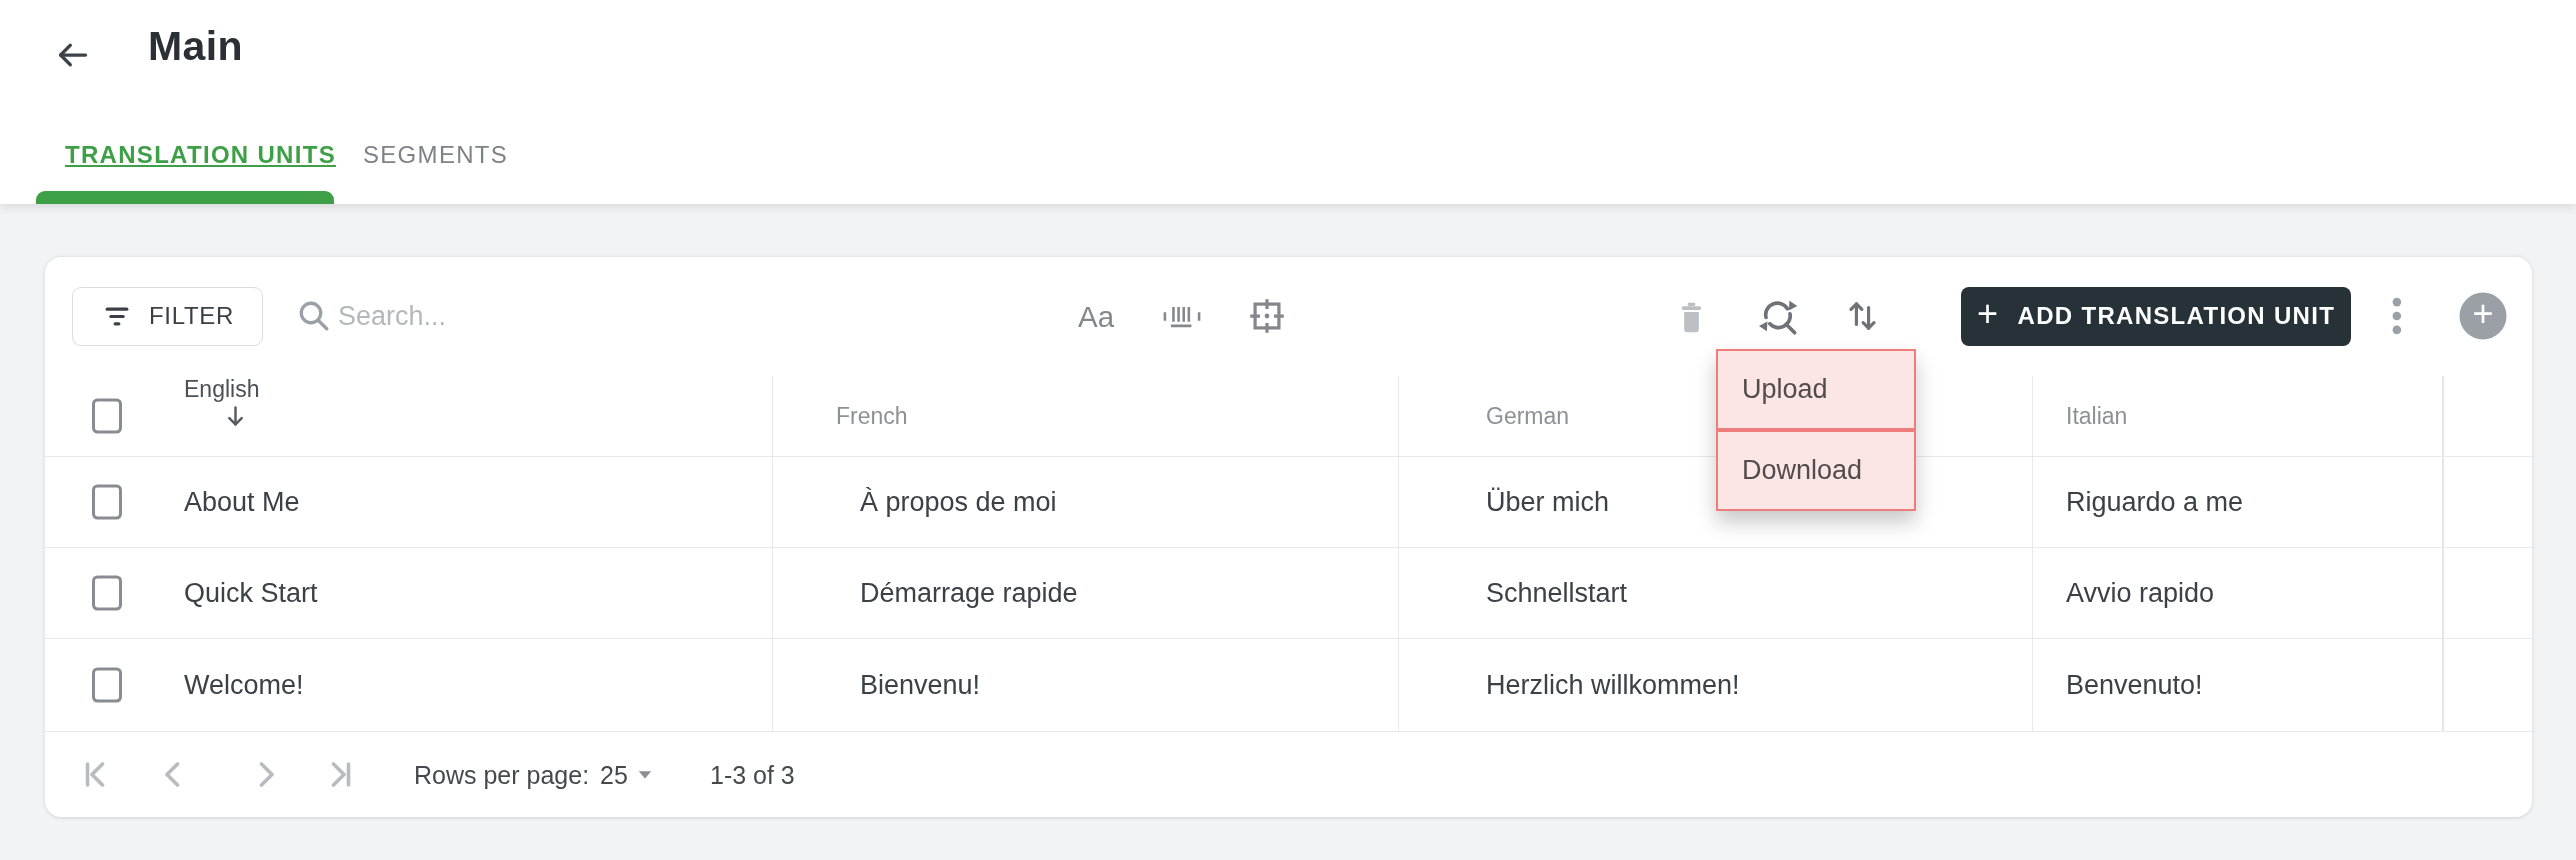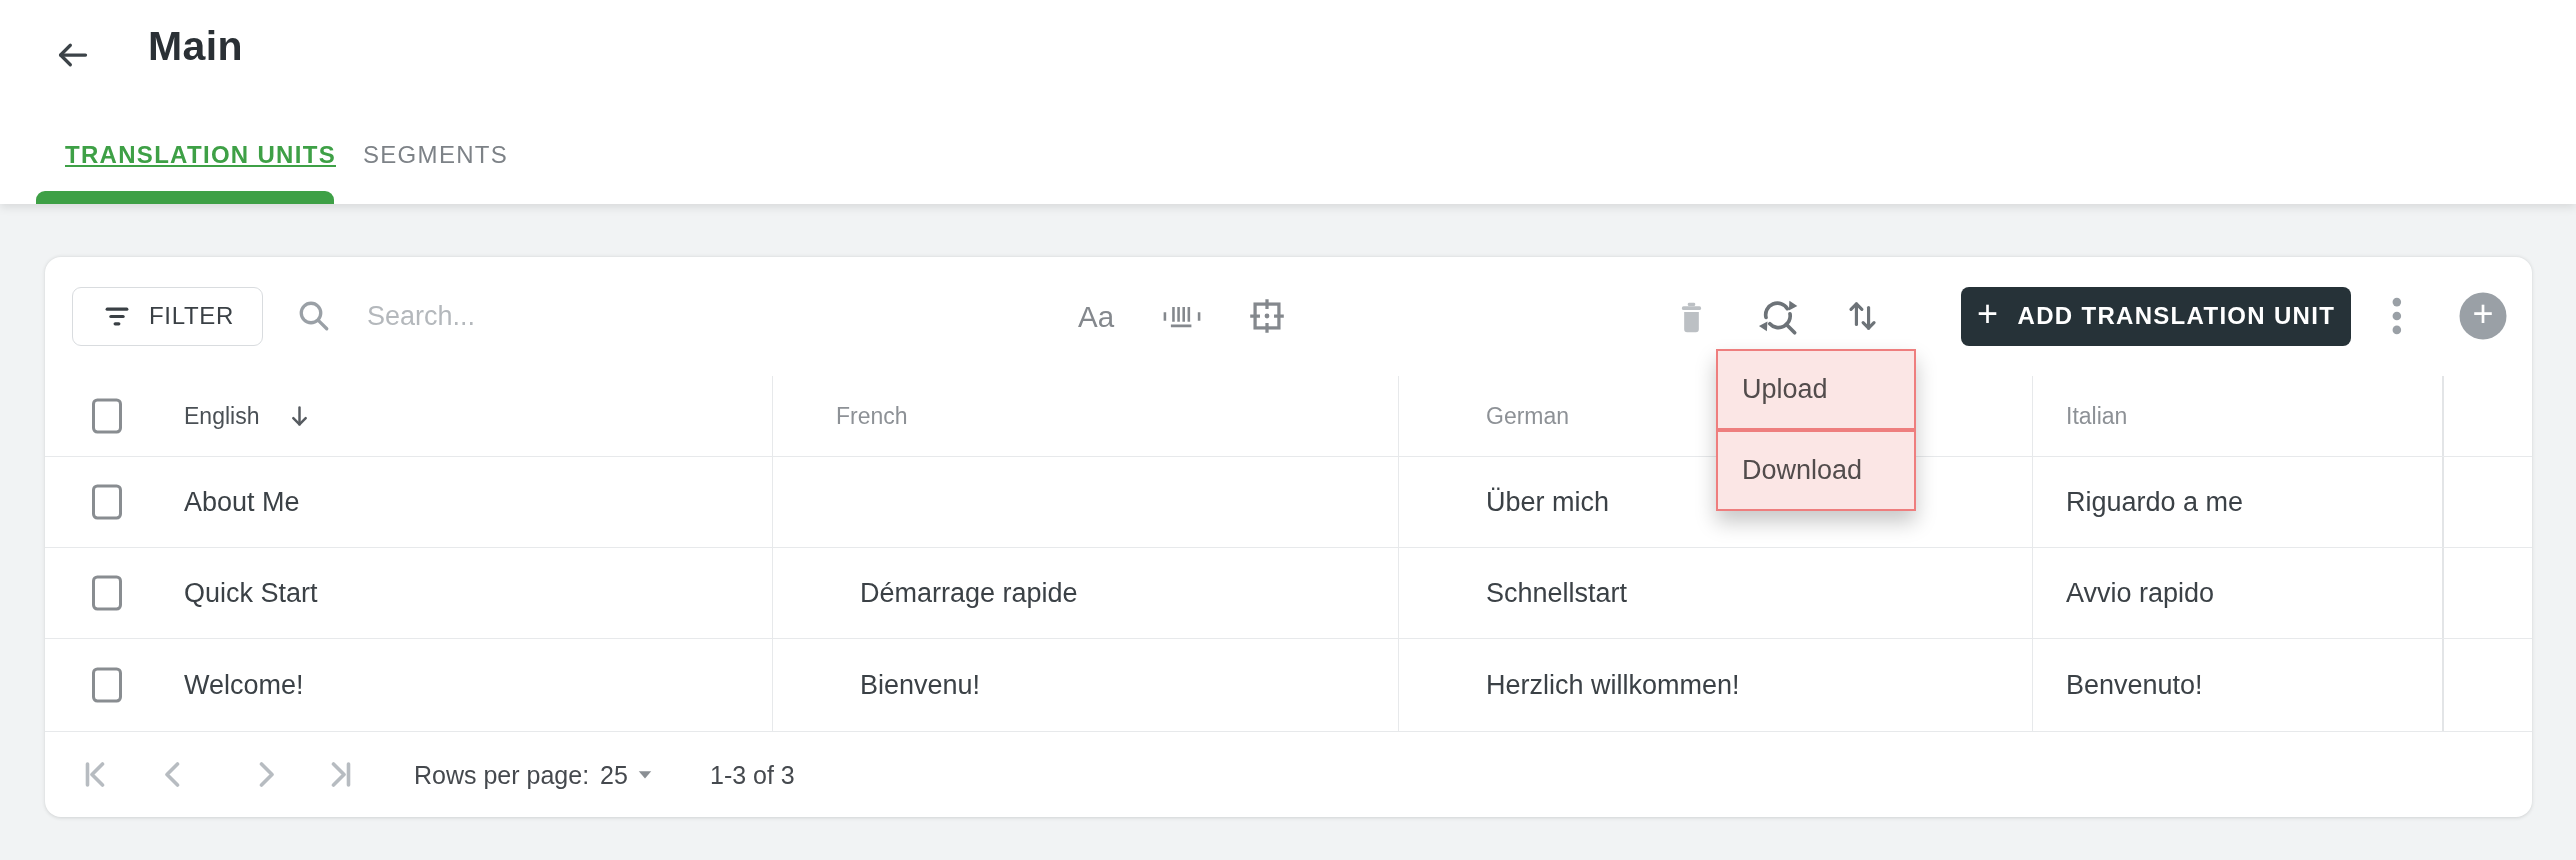--- a/index.html
+++ b/index.html
@@ -22,42 +22,42 @@
   
   .card { position:absolute; left:45px; top:257px; width:2487px; height:560px; background:#ffffff;
           border-radius:16px; box-shadow:0 0.9px 3.6px rgba(60,64,67,0.18); }
 
   
   .toolbar { position:absolute; left:0; top:0; right:0; height:119px; }
   .filter-btn { position:absolute; left:27px; top:29.5px; width:191px; height:59px; background:#fff;
                 border:1.8px solid #d9dcdf; border-radius:9px; display:flex; align-items:center; justify-content:center;
                 gap:16px; cursor:pointer; }
   .filter-btn span { font-size:24px; font-weight:400; letter-spacing:0.7px; color:#3a4045; }
-  .search-box { position:absolute; left:251px; top:29.5px; height:59px; display:flex; align-items:center; gap:35px; }
+  .search-box { position:absolute; left:251px; top:29.5px; height:59px; display:flex; align-items:center; gap:6px; }
   .search-box input { border:none; outline:none; font-size:27px; color:#3b4146; width:501px; background:transparent;
                       font-family:"Liberation Sans","DejaVu Sans",sans-serif; }
   .search-box input::placeholder { color:#b4b8bc; }
   .icon-btn { position:absolute; top:59px; transform:translate(-50%,-50%); width:61px; height:61px;
               background:none; border:none; display:flex; align-items:center; justify-content:center; cursor:pointer; }
   .ib-aa { left:1051px; font-size:29.5px; font-weight:500; color:#84888d; }
   .ib-barcode { left:1137px; } .ib-frame { left:1222px; }
   .ib-trash { left:1646px; } .ib-findrep { left:1733px; } .ib-impexp { left:1817px; }
   .ib-kebab { left:2352px; }
   .add-btn { position:absolute; left:1916px; top:29.5px; width:390px; height:59px; background:#263238; border:none;
              border-radius:8px; display:flex; align-items:center; justify-content:center; gap:19.7px; cursor:pointer; }
   .add-btn .plus { color:#fff; font-size:36px; font-weight:400; line-height:36px; margin-top:-3.6px; }
   .add-btn .lbl { color:#fff; font-size:24px; font-weight:700; letter-spacing:1.3px; }
   .fab { position:absolute; left:2438px; top:59px; transform:translate(-50%,-50%); width:47px; height:47px;
          border-radius:50%; background:#9aa0a6; border:none; color:#fff; font-size:36px; line-height:36px;
          display:flex; align-items:center; justify-content:center; cursor:pointer; padding-bottom:4.5px; }
 
   
   .thead { position:absolute; left:0; top:119px; right:0; height:80px; }
   .hcell { position:absolute; top:0; height:100%; display:flex; align-items:center; font-size:23px; color:#8d9196; cursor:pointer; }
-  .hcell.first { color:#4a5055; font-weight:500; }
+  .hcell.first { color:#4a5055; font-weight:500;flex-direction:column; }
   .h-en { left:139px; } .h-fr { left:791px;text-align:center; } .h-de { left:1441px; } .h-it { left:2021px; }
   .sort-arrow { margin-left:27px; display:flex; }
   .cb { position:absolute; left:47px; top:50%; transform:translateY(-50%); width:29.5px; height:35px;
         border:3.6px solid #898d91; border-radius:5.4px; background:#fff; cursor:pointer; }
   .row { position:absolute; left:0; right:0; border-top:0.9px solid #e7e9eb; }
   .row1 { top:199px; height:91px;padding-left:40px; } .row2 { top:290px; height:91px; } .row3 { top:381px; height:93px; }
   .cell { position:absolute; top:0; height:100%; display:flex; align-items:center; font-size:27px; color:#3b4146; }
   .c-en { left:139px; } .c-fr { left:815px; } .c-de { left:1441px; } .c-it { left:2021px; }
   .vline { position:absolute; top:119px; height:355px; width:0.9px; background:#e7e9eb; }
   .v1 { left:727px; } .v2 { left:1353px; } .v3 { left:1987px; }
@@ -228,20 +228,21 @@
     </div>
 
     <div class="vline v1"></div>
     <div class="vline v2"></div>
     <div class="vline v3"></div>
     <div class="vline v4"></div>
 
     <div class="row row1">
       <span class="cb"></span>
       <div class="cell c-en">About Me</div>
+      <div class="cell c-fr">À propos de moi</div>
       <div class="cell c-de">Über mich</div>
       <div class="cell c-it">Riguardo a me</div>
     </div>
     <div class="row row2">
       <span class="cb"></span>
       <div class="cell c-en">Quick Start</div>
       <div class="cell c-fr">Démarrage rapide</div>
       <div class="cell c-de">Schnellstart</div>
       <div class="cell c-it">Avvio rapido</div>
     </div>

